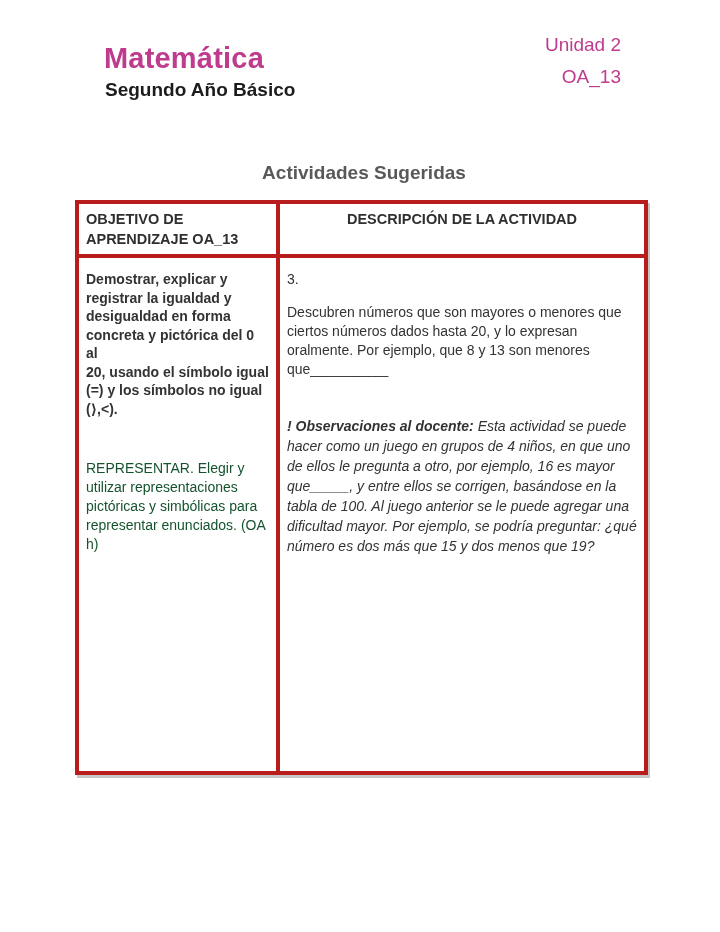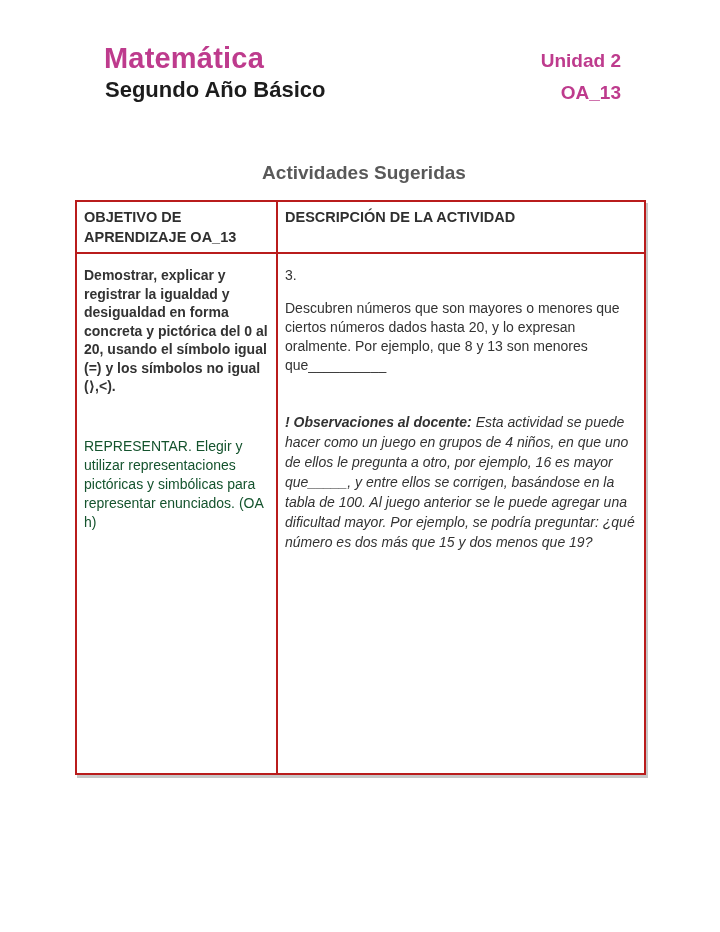--- a/index.html
+++ b/index.html
@@ -5,46 +5,46 @@
   html, body { margin:0; padding:0; background:#ffffff; }
   .page {
     position:relative; width:712px; height:932px; background:#ffffff;
     font-family:"Liberation Sans","DejaVu Sans",sans-serif; color:#333333;
     overflow:hidden;
   }
 
   
   .brand { position:absolute; left:104px; top:42px; }
   .brand .title { font-size:29px; font-weight:bold; color:#BE3B8D; line-height:33px; letter-spacing:0.2px; }
-  .brand .subtitle { font-size:22px; font-weight:bold; color:#1c1c1c; line-height:23px; margin:3px 0 0 1px; }
+  .brand .subtitle { font-size:19px; font-weight:bold; color:#1c1c1c; line-height:23px; margin:3px 0 0 1px; }
 
-  .unit-info { position:absolute; right:91px; top:49px; text-align:right; font-weight:bold; color:#BE3B8D; font-size:19px; }
+  .unit-info { position:absolute; right:91px; top:33px; text-align:right; font-weight:normal; color:#BE3B8D; font-size:19px; }
   .unit-info .unit { line-height:23px; }
   .unit-info .code { line-height:23px; margin-top:9px; }
 
   
   .section-title {
     position:absolute; top:162px; left:0; right:0; text-align:center;
     font-size:19px; font-weight:bold; color:#595959;padding-left:16px;
   }
 
   
   table.activities {
     position:absolute; left:75px; top:200px; width:569px; height:575px;
     border-collapse:collapse; table-layout:fixed; background:#ffffff;
     box-shadow:2px 3px 0 rgba(0,0,0,0.22);
   }
   table.activities col.c1 { width:201px; }
   table.activities col.c2 { width:368px; }
-  table.activities th, table.activities td { border:2px solid #b91c1c; vertical-align:top; }
+  table.activities th, table.activities td { border:4px solid #b91c1c; vertical-align:top; }
 
   thead tr { height:52px; }
   th { padding:5px 7px; font-size:14.5px; line-height:20px; font-weight:bold; color:#2f2f2f; white-space:pre-line; }
   th.objective-h { text-align:left; }
-  th.desc-h { text-align:left; }
+  th.desc-h { text-align:center; }
 
   td { padding:12px 7px; font-size:14px; color:#333333; }
 
   .obj-main  { margin:0; font-weight:bold; line-height:18.5px; white-space:pre-line; }
   .obj-skill { margin:41px 0 0; font-weight:normal; line-height:19px; white-space:pre-line; color:#14532d; }
 
   .act-num  { margin:0; line-height:19px; }
   .act-desc { margin:14px 0 0; line-height:19px; white-space:pre-line; }
 
   .note { margin:37px 0 0; line-height:20px; font-style:italic; white-space:pre-line; }

